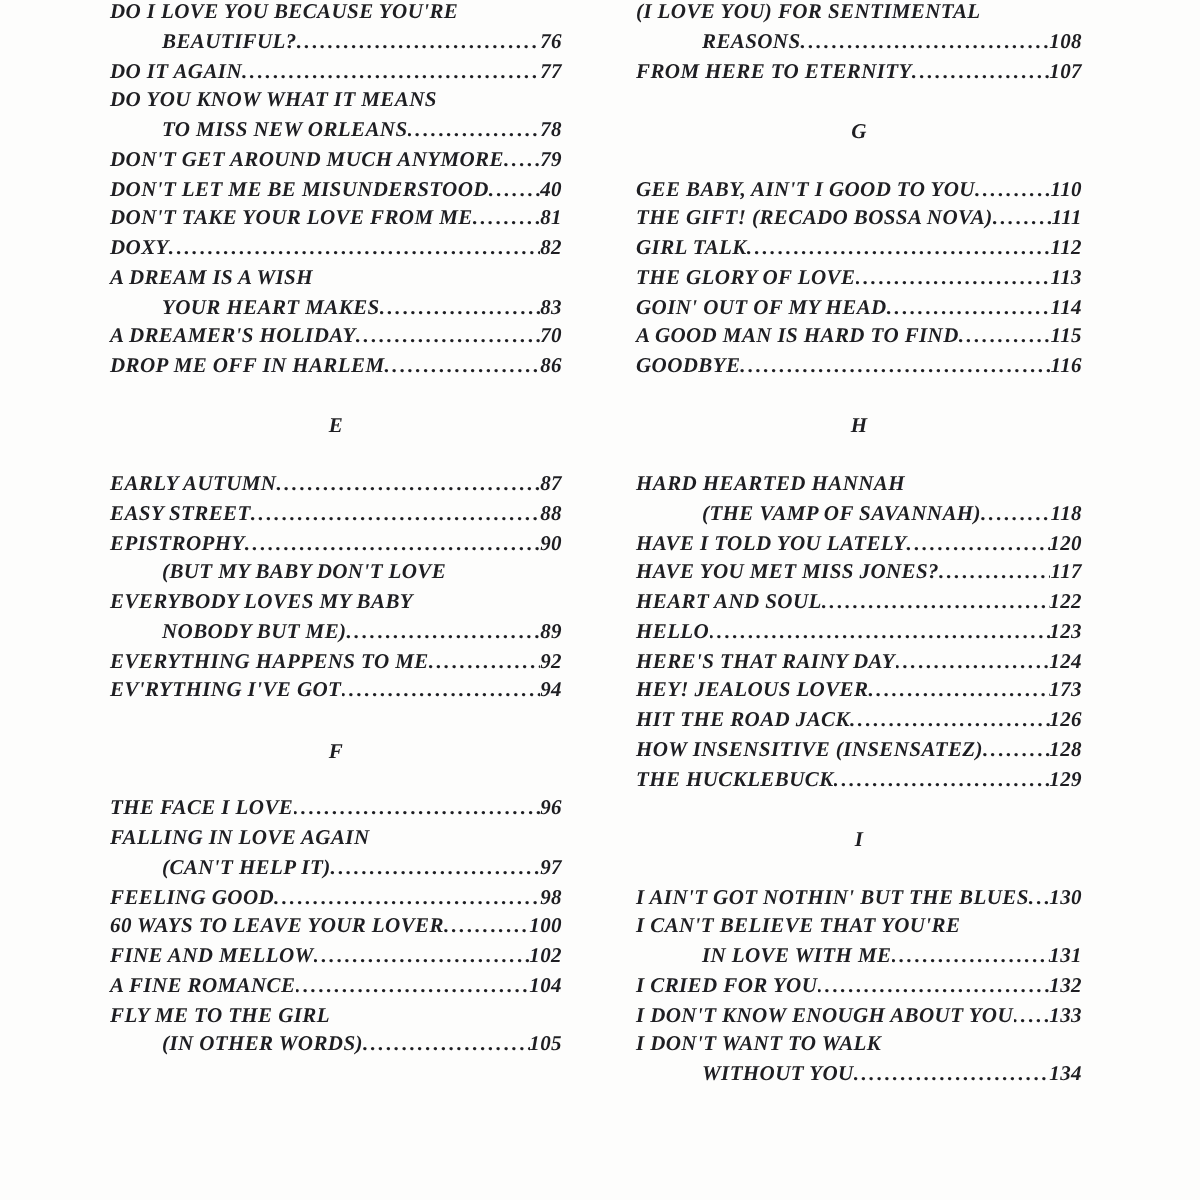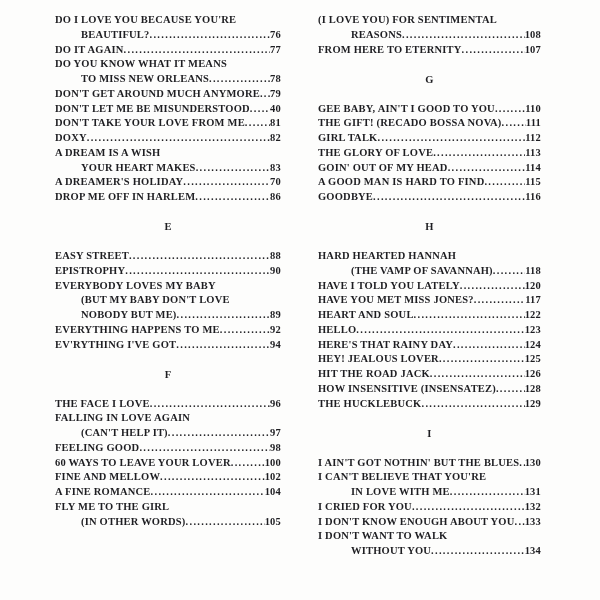--- a/index.html
+++ b/index.html
@@ -16,21 +16,22 @@
     height: 600px;
     background: #fdfdfc;
     font-family: "Liberation Serif", "DejaVu Serif", serif;
     font-weight: 700;
     font-size: 10.5px;
     color: #1e1e22;
     letter-spacing: 0.2px;
   }
   .col {
     position: absolute;
-    top: 13px;
+    top: 0;
+    font-style: italic;
   }
   .col-left  { left: 55px;  width: 226px; }
   .col-right { left: 318px; width: 223px; }
   .row {
     display: flex;
     align-items: baseline;
     height: 14.75px;
     line-height: 14.75px;
     white-space: nowrap;
   }
@@ -116,34 +117,39 @@
       </div>
       <div class="row">
         <span class="title">DROP ME OFF IN HARLEM</span>
         <span class="dots"></span>
         <span class="pageno">86</span>
       </div>
       <div class="row-section">
         <span class="section-letter">E</span>
       </div>
       <div class="row">
+        <span class="title">EARLY AUTUMN</span>
+        <span class="dots"></span>
+        <span class="pageno">87</span>
+      </div>
+      <div class="row">
         <span class="title">EASY STREET</span>
         <span class="dots"></span>
         <span class="pageno">88</span>
       </div>
       <div class="row">
         <span class="title">EPISTROPHY</span>
         <span class="dots"></span>
         <span class="pageno">90</span>
       </div>
+      <div class="row indent">
+        <span class="title">(BUT MY BABY DON'T LOVE</span>
+      </div>
       <div class="row">
         <span class="title">EVERYBODY LOVES MY BABY</span>
-      </div>
-      <div class="row indent">
-        <span class="title">(BUT MY BABY DON'T LOVE</span>
       </div>
       <div class="row indent">
         <span class="title">NOBODY BUT ME)</span>
         <span class="dots"></span>
         <span class="pageno">89</span>
       </div>
       <div class="row">
         <span class="title">EVERYTHING HAPPENS TO ME</span>
         <span class="dots"></span>
         <span class="pageno">92</span>
@@ -282,21 +288,21 @@
         <span class="pageno">123</span>
       </div>
       <div class="row">
         <span class="title">HERE'S THAT RAINY DAY</span>
         <span class="dots"></span>
         <span class="pageno">124</span>
       </div>
       <div class="row">
         <span class="title">HEY! JEALOUS LOVER</span>
         <span class="dots"></span>
-        <span class="pageno">125</span>
+        <span class="pageno">173</span>
       </div>
       <div class="row">
         <span class="title">HIT THE ROAD JACK</span>
         <span class="dots"></span>
         <span class="pageno">126</span>
       </div>
       <div class="row">
         <span class="title">HOW INSENSITIVE (INSENSATEZ)</span>
         <span class="dots"></span>
         <span class="pageno">128</span>

